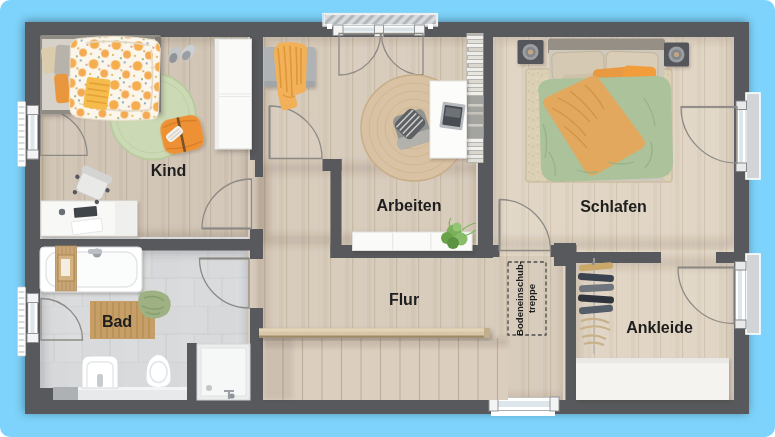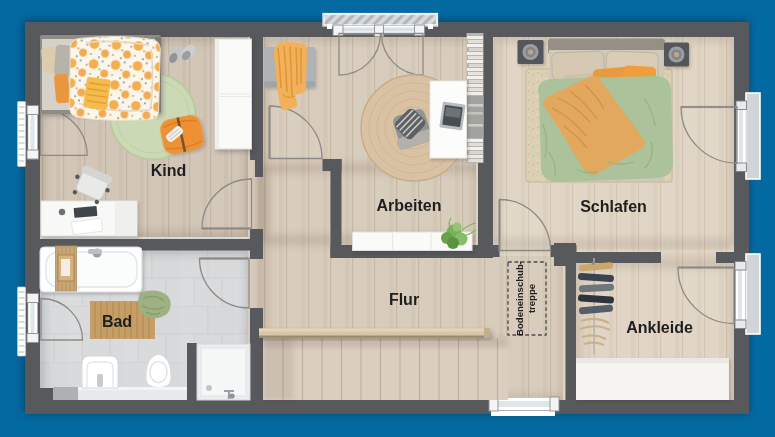--- a/index.html
+++ b/index.html
@@ -1,17 +1,17 @@
 <!DOCTYPE html>
 <html><head>
 <meta charset="utf-8">
 <style>
 html,body{margin:0;padding:0;background:#ffffff;}
-#stage{position:relative;width:775px;height:437px;background:#0369a1;overflow:hidden;
-font-family:"Liberation Sans", sans-serif;}
+#stage{position:relative;width:775px;height:437px;background:#7dd3fc;overflow:hidden;
+font-family:"Liberation Sans", sans-serif;border-radius:10px;}
 svg{display:block;}
 </style>
 </head>
 <body>
 <div id="stage">
 <svg width="775" height="437" viewBox="0 0 775 437" xmlns="http://www.w3.org/2000/svg">
 <defs>
   <filter id="bshadow" x="-10%" y="-10%" width="120%" height="120%">
     <feDropShadow dx="-1" dy="-1" stdDeviation="5" flood-color="#000000" flood-opacity="0.38"></feDropShadow>
   </filter>

